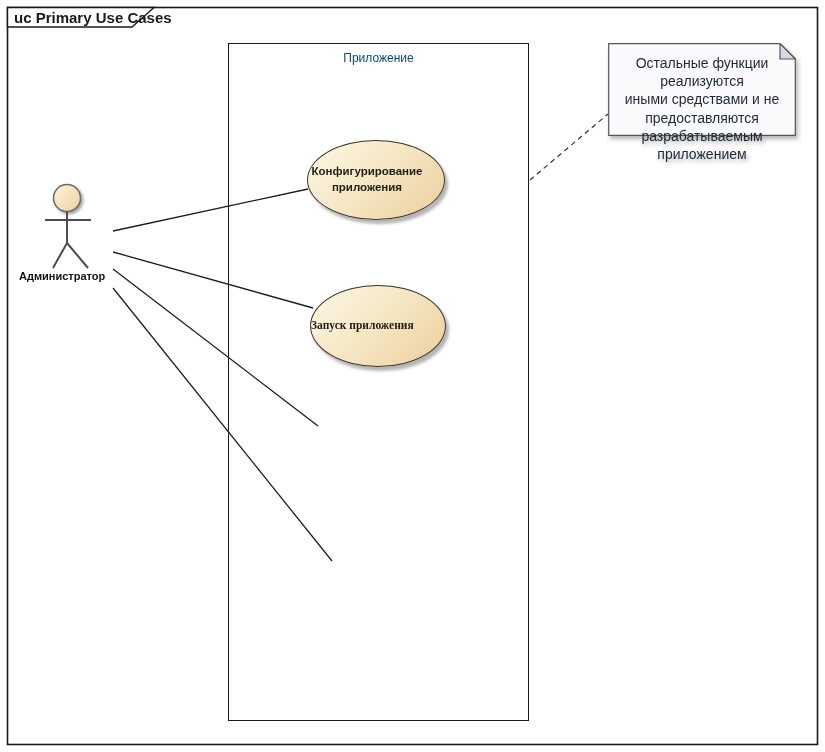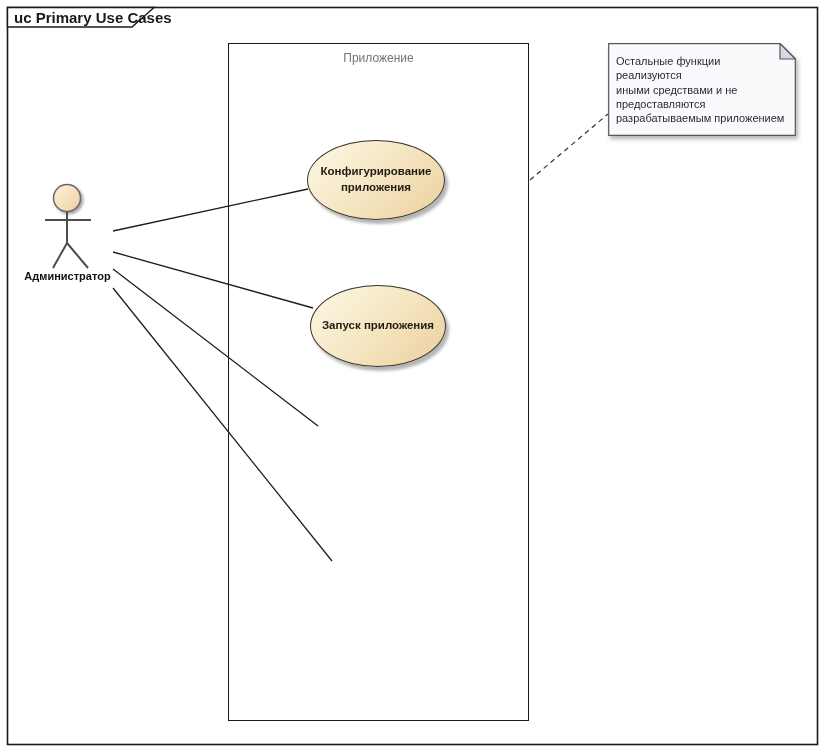--- a/index.html
+++ b/index.html
@@ -27,56 +27,57 @@
     position:absolute;left:14px;top:9px;width:130px;
     font-size:15px;font-weight:bold;color:#1a1a1a;white-space:nowrap;
   }
 
   .boundary{
     position:absolute;left:228px;top:43px;width:301px;height:678px;
     border:1.4px solid var(--frame-border);background:transparent;box-sizing:border-box;
   }
   .boundary-label{
     position:absolute;left:0;top:7px;width:100%;text-align:center;
-    font-size:12px;color:#737373;
+    font-size:12px;color:#0c4a6e;
   }
 
   .usecase{
     position:absolute;border-radius:50%;
     background:linear-gradient(135deg,var(--usecase-light) 0%,var(--usecase-mid) 45%,var(--usecase-dark) 100%);
     border:1.5px solid var(--usecase-border);
     box-shadow:3px 4px 3px rgba(120,120,120,0.55);
-    display:flex;align-items:center;justify-content:center;
+    display:flex;align-items:center;justify-content:flex-start;
     box-sizing:border-box;
   }
   .usecase .uc-label{
     font-size:11.5px;font-weight:bold;color:#211d12;text-align:center;line-height:1.35;
   }
   #usecase-1{left:307px;top:140px;width:138px;height:80px;}
   #usecase-1 .uc-label{max-width:118px;}
-  #usecase-2{left:310px;top:285px;width:136px;height:82px;}
+  #usecase-2{left:310px;top:285px;width:136px;height:82px;font-family:Liberation Serif, serif;}
   #usecase-2 .uc-label{max-width:126px;}
   #usecase-3{left:311px;top:408px;width:136px;height:84px;}
   #usecase-3 .uc-label{max-width:90px;}
   #usecase-4{left:313px;top:556px;width:144px;height:90px;}
   #usecase-4 .uc-label{max-width:132px;}
 
   .actor-label{
-    position:absolute;left:19px;top:270px;width:97px;text-align:center;
+    position:absolute;left:19px;top:270px;width:97px;text-align:left;
     font-size:11px;font-weight:bold;color:#111;white-space:nowrap;
   }
 
   .note{
     position:absolute;left:608px;top:43px;width:188px;height:93px;
     filter:drop-shadow(2.5px 3px 2px rgba(130,130,130,0.6));
   }
   .note-text{
     position:absolute;left:8px;top:11px;width:172px;
-    font-size:11px;line-height:1.3;color:var(--note-text);
+    font-size:14px;line-height:1.3;color:var(--note-text);
     white-space:pre-line;
+    text-align:center;
   }
 </style>
 </head>
 <body>
 
 <div id="canvas">
 
   <svg class="layer" width="825" height="752" viewBox="0 0 825 752">
     <defs>
       <linearGradient id="headGrad" x1="0" y1="0" x2="1" y2="1">

